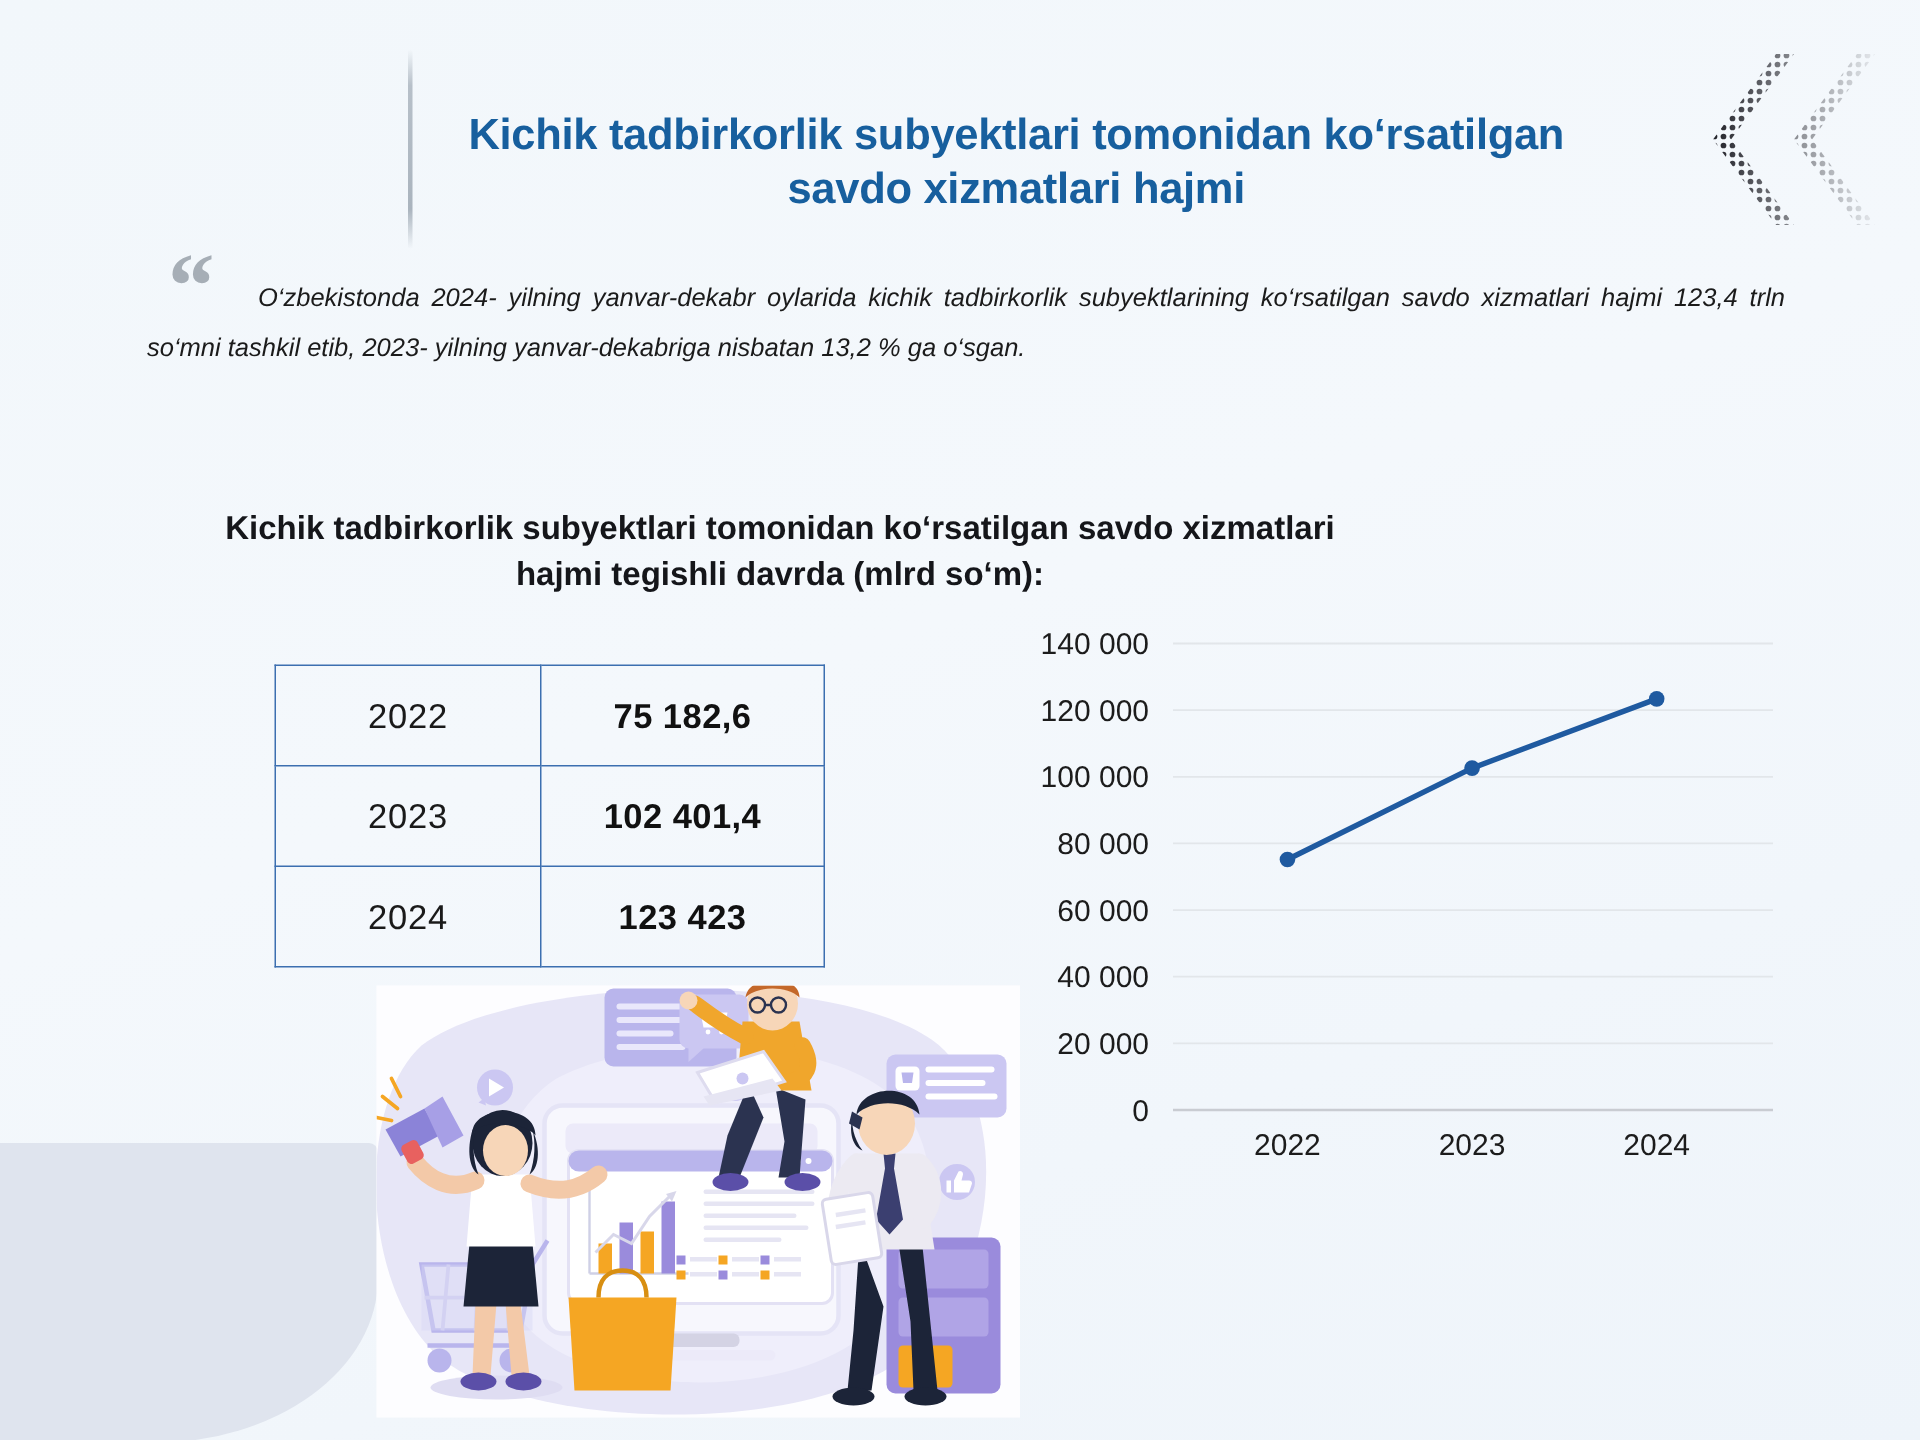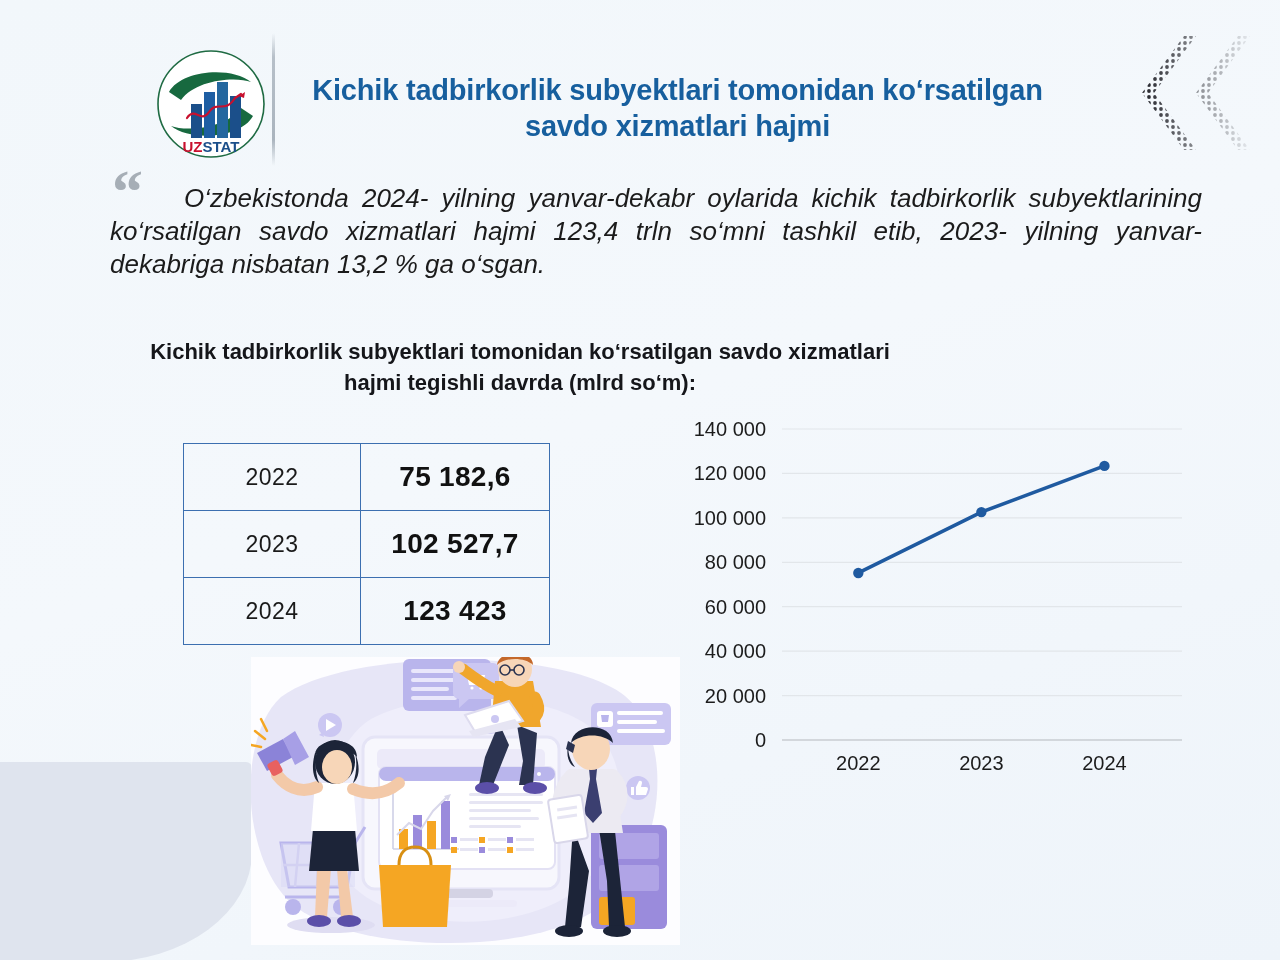--- a/index.html
+++ b/index.html
@@ -83,24 +83,24 @@
     left: 112px;
     top: 160px;
     font-size: 62px;
     line-height: 62px;
     color: #a6aeb6;
     font-weight: bold;
     font-family: "Liberation Serif", serif;
   }
   .body-text {
     position: absolute;
-    left: 110px;
+    left: 98px;
     top: 182px;
     width: 1092px;
-    font-size: 26px;
+    font-size: 17px;
     line-height: 33px;
     color: #1b1b1b;
     font-style: italic;
     text-align: justify;
     text-indent: 74px;
     font-family: "Liberation Sans", sans-serif;
   }
 
   
   .chart-title {
@@ -132,21 +132,21 @@
     background: transparent;
   }
   .data-table td.year {
     width: 174px;
     font-size: 23px;
     color: #1a1a1a;
     letter-spacing: 0.5px;
   }
   .data-table td.value {
     width: 186px;
-    font-size: 28px;
+    font-size: 23px;
     font-weight: bold;
     color: #111;
     letter-spacing: 0.3px;
   }
 
   
   .illus {
     position: absolute;
     left: 251px;
     top: 657px;
@@ -169,36 +169,20 @@
 </style>
 </head>
 <body>
 
 <div id="page">
 
   <div class="blob-bl"></div>
 
   <div class="header">
 
-    <div class="logo">
-      <svg width="112" height="112" viewBox="0 0 112 112">
-        <circle cx="56" cy="56" r="53" fill="#ffffff" stroke="#1f6b43" stroke-width="1.6"></circle>
-        <path d="M14 44 C26 22, 76 18, 96 34 C80 28, 40 32, 26 52 Z" fill="#17693f"></path>
-        <path d="M98 68 C86 90, 36 94, 16 78 C32 84, 72 80, 86 60 Z" fill="#17693f"></path>
-        <rect x="36" y="56" width="11" height="34" fill="#1b4f8a"></rect>
-        <rect x="49" y="44" width="11" height="46" fill="#1e5ea3"></rect>
-        <rect x="62" y="34" width="11" height="56" fill="#24679f"></rect>
-        <rect x="75" y="48" width="11" height="42" fill="#1b4f8a"></rect>
-        <path d="M32 70 C40 58, 46 76, 54 64 C62 52, 70 66, 80 50 L86 46" fill="none" stroke="#c8102e" stroke-width="2.2" stroke-linecap="round"></path>
-        <path d="M84 48 l6 -4 l-1 6 Z" fill="#c8102e"></path>
-        <text x="56" y="104" text-anchor="middle" font-family="Liberation Sans, sans-serif" font-size="15" font-weight="bold">
-          <tspan fill="#c8102e">UZ</tspan><tspan fill="#1b4f8a">STAT</tspan>
-        </text>
-      </svg>
-    </div>
 
     <div class="divider-v"></div>
 
     <div class="title">Kichik tadbirkorlik subyektlari tomonidan ko‘rsatilgan savdo xizmatlari hajmi</div>
 
     <div class="chevrons">
       <svg width="118" height="130" viewBox="0 0 118 130">
         <defs>
           <pattern id="dots" x="0" y="0" width="6" height="6" patternUnits="userSpaceOnUse">
             <circle cx="3" cy="3" r="1.9" fill="#111118"></circle>
@@ -226,21 +210,21 @@
   <div class="chart-title">Kichik tadbirkorlik subyektlari tomonidan ko‘rsatilgan savdo xizmatlari hajmi tegishli davrda (mlrd so‘m):</div>
 
   <table class="data-table">
     <tbody>
       <tr>
         <td class="year">2022</td>
         <td class="value">75 182,6</td>
       </tr>
       <tr>
         <td class="year">2023</td>
-        <td class="value">102 527,7</td>
+        <td class="value">102 401,4</td>
       </tr>
       <tr>
         <td class="year">2024</td>
         <td class="value">123 423</td>
       </tr>
     </tbody>
   </table>
 
   <div class="illus">
     <svg width="429" height="288" viewBox="0 0 429 288">

